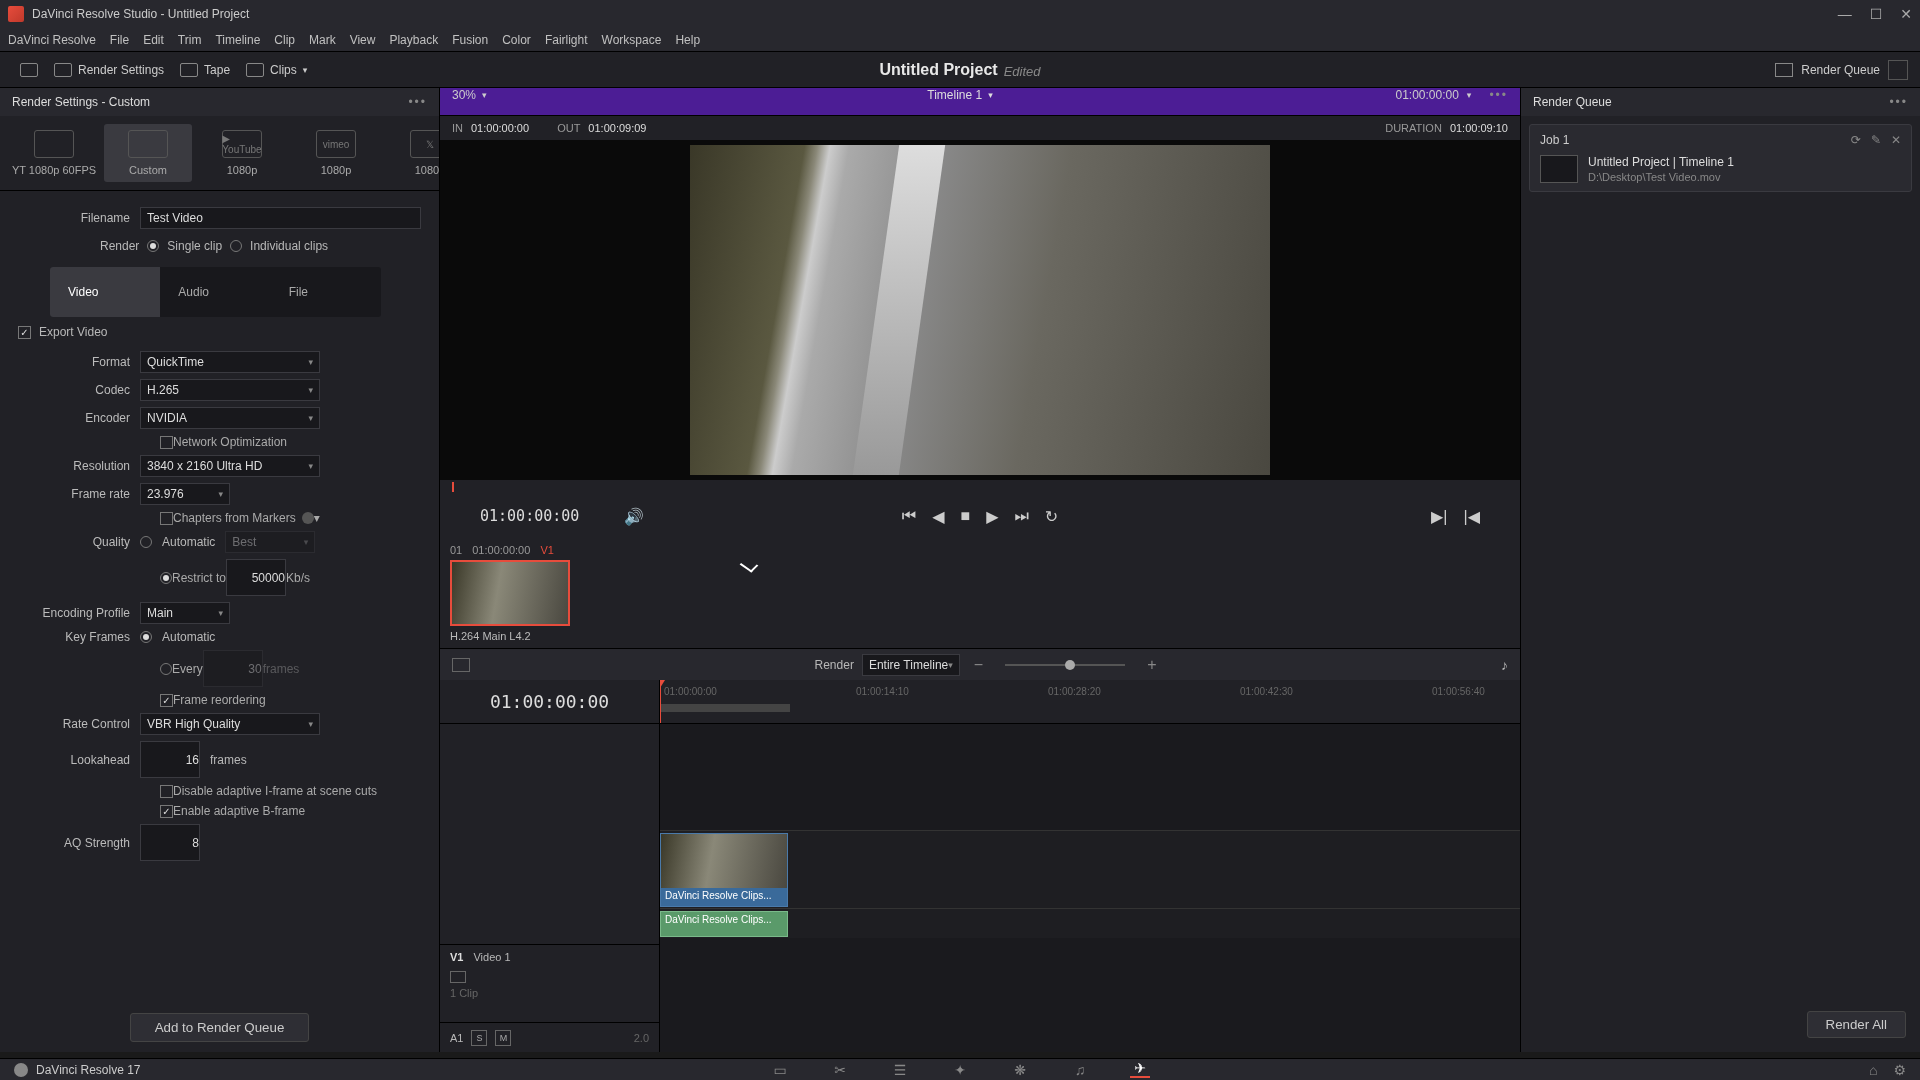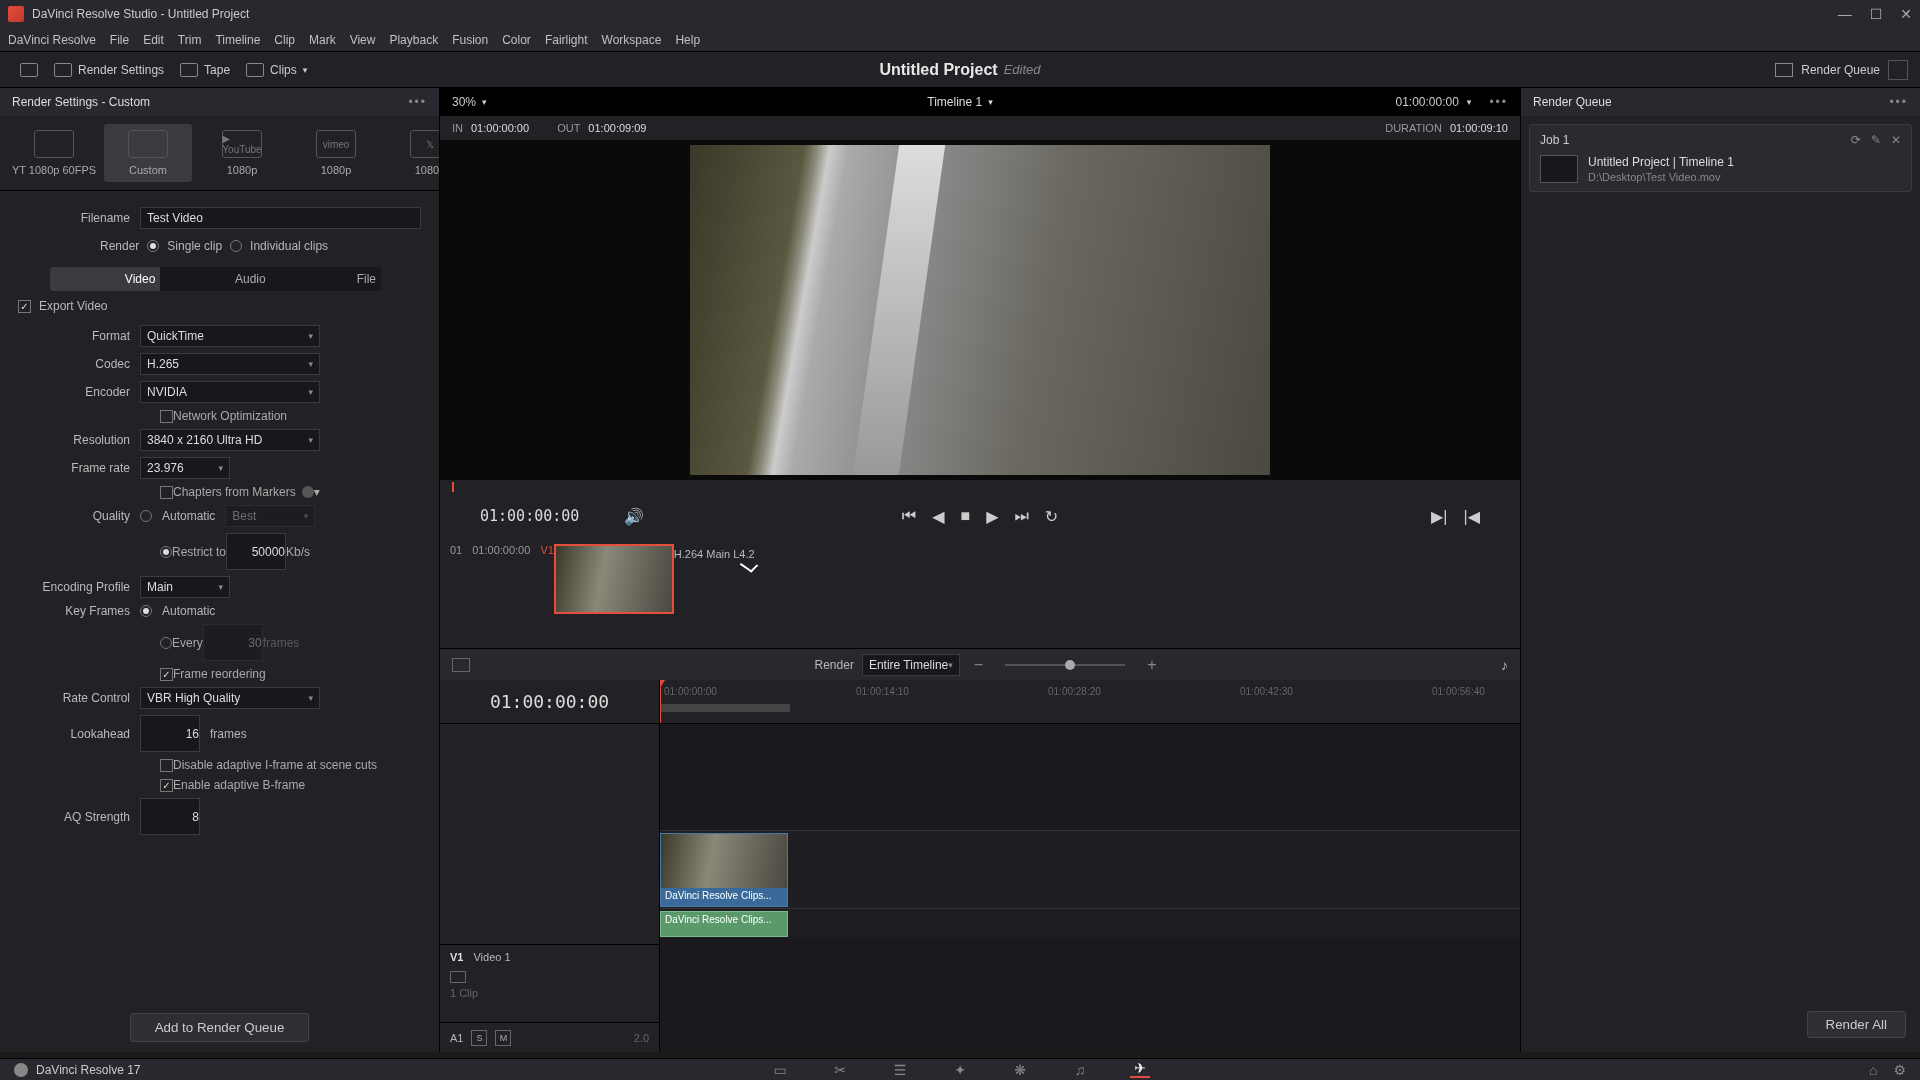--- a/index.html
+++ b/index.html
@@ -9,21 +9,21 @@
 .titlebar .icon{width:16px;height:16px;margin-right:8px;background:linear-gradient(135deg,#e74c3c,#c0392b);border-radius:2px}
 .titlebar .wincontrols{margin-left:auto;display:flex;gap:18px;font-size:14px;color:#aaa}
 .titlebar .wincontrols span{cursor:pointer}
 
 .menubar{height:24px;background:#28282e;display:flex;align-items:center;padding:0 8px;gap:14px;font-size:12px;color:#c0c0c0;border-bottom:1px solid #000}
 .menubar span{cursor:pointer}
 
 .toolbar{height:36px;background:#212126;display:flex;align-items:center;padding:0 12px;color:#ccc;border-bottom:1px solid #000}
 .tb-item{display:flex;align-items:center;gap:6px;padding:4px 8px;cursor:pointer}
 .tb-icon{width:18px;height:14px;border:1px solid #888;border-radius:2px}
-.proj-title{position:absolute;left:50%;transform:translateX(-50%);display:flex;align-items:center;gap:6px}
+.proj-title{position:absolute;left:50%;transform:translateX(-50%);display:flex;align-items:flex-end;gap:6px}
 .proj-title .main{font-size:16px;font-weight:600;color:#e8e8e8}
 .proj-title .edited{font-size:13px;color:#888;font-style:italic}
 .rqueue-btn{margin-left:auto;display:flex;align-items:center;gap:8px}
 .rqueue-btn .q-icon{width:18px;height:14px;border:1px solid #888}
 .sq-btn{width:20px;height:20px;border:1px solid #555;margin-left:8px}
 
 .main{display:flex;height:calc(100% - 28px - 24px - 36px - 28px)}
 
 .left-panel{width:440px;background:#212126;border-right:1px solid #000;display:flex;flex-direction:column}
 .panel-head{height:28px;display:flex;align-items:center;padding:0 12px;font-size:12px;color:#ddd;background:#28282e}
@@ -38,50 +38,50 @@
 .scroll::-webkit-scrollbar-thumb{background:#444}
 .form-row{display:flex;align-items:center;margin:6px 0;gap:10px}
 .form-row label{width:120px;text-align:right;color:#bbb;font-size:12px}
 .txt-input{flex:1;height:22px;background:#18181c;border:1px solid #3a3a40;color:#ddd;padding:0 6px;font-size:12px}
 .btn{padding:3px 12px;background:#2e2e34;border:1px solid #444;color:#ccc;cursor:pointer;border-radius:2px;font-size:12px}
 .radio-row{display:flex;align-items:center;gap:8px;margin:10px 0 14px 90px}
 .radio-row label{width:auto}
 .radio{width:12px;height:12px;border-radius:50%;border:1px solid #777;display:inline-block;position:relative}
 .radio.on::after{content:"";position:absolute;inset:2px;border-radius:50%;background:#ddd}
 .tabs{display:flex;background:#18181c;border-radius:3px;overflow:hidden;margin:8px 40px}
-.tabs .tab{flex:1;text-align:right;padding:5px;cursor:pointer;color:#aaa}
+.tabs .tab{flex:1;text-align:left;padding:18px;cursor:pointer;color:#aaa}
 .tabs .tab.active{background:#3a3a40;color:#fff}
 .chk-row{display:flex;align-items:center;gap:8px;margin:8px 0 12px 8px}
 .chk{width:13px;height:13px;border:1px solid #777;display:flex;align-items:center;justify-content:center;font-size:10px;color:#ddd}
 .chk.on::before{content:"✓"}
 .select{flex:1;max-width:180px;height:22px;background:#18181c;border:1px solid #3a3a40;color:#ddd;padding:0 6px;font-size:12px;display:flex;align-items:center;justify-content:space-between;cursor:pointer}
 .select .arr{font-size:9px;color:#888}
 .sub-row{display:flex;align-items:center;margin:6px 0 6px 150px;font-size:12px;color:#aaa}
 .num-input{width:60px;height:37px;background:#18181c;border:1px solid #3a3a40;color:#ddd;text-align:right;font-size:12px}
 .add-btn{margin:14px auto 10px;display:block;padding:6px 24px;background:#2e2e34;border:1px solid #444;color:#ccc;border-radius:3px;cursor:pointer}
 
 .center{flex:1;display:flex;flex-direction:column;background:#1a1a1e}
-.center-top{height:28px;background:#000000;display:flex;align-items:center;padding:0 12px;border-bottom:1px solid #000}
+.center-top{height:28px;background:#4c1d95;display:flex;align-items:flex-start;padding:0 12px;border-bottom:1px solid #000}
 .zoom{display:flex;align-items:center;gap:6px;color:#ccc}
 .timeline-name{position:absolute;left:50%;transform:translateX(-50%);display:flex;align-items:center;gap:6px;color:#ddd}
 .ct-right{margin-left:auto;display:flex;align-items:center;gap:8px;color:#ccc}
 .inout-bar{height:24px;background:#212126;display:flex;align-items:center;padding:0 12px;font-size:11px;color:#999;gap:8px}
 .inout-bar .val{color:#ddd}
 .inout-bar .sp{flex:1}
 .viewer{flex:0 0 340px;background:#0a0a0a;position:relative;display:flex;align-items:center;justify-content:center}
 .viewer-img{width:580px;height:330px;background:linear-gradient(100deg,#3a3828 0%,#5a5840 18%,#8a8878 20%,#ccc 22%,#aaa 25%,#888 40%,#6a6860 60%,#4a4840 100%);position:relative}
 .viewer-img::before{content:"";position:absolute;left:32%;top:0;width:8%;height:100%;background:linear-gradient(180deg,#ddd,#999);transform:skewX(-8deg)}
 .scrub{height:14px;background:#212126;position:relative}
 .scrub .mark{position:absolute;left:12px;top:2px;width:2px;height:10px;background:#e74c3c}
 .transport{height:44px;background:#212126;display:flex;align-items:center;padding:0 40px;gap:14px;position:relative}
 .transport .tc{font-size:15px;color:#ddd;font-family:monospace;min-width:130px}
 .transport .ctr{position:absolute;left:50%;transform:translateX(-50%);display:flex;gap:16px;align-items:center}
 .trk-btn{color:#ccc;font-size:16px;cursor:pointer}
 .transport .rt{margin-left:auto;display:flex;gap:16px}
-.clips-row{height:110px;background:#212126;padding:6px 10px;display:flex;flex-direction:row}
+.clips-row{height:110px;background:#212126;padding:6px 10px;display:flex;flex-direction:column}
 .clip-hdr{display:flex;gap:10px;font-size:11px;color:#999;margin-bottom:4px}
 .clip-thumb{width:120px;height:70px;border:2px solid #e74c3c;background:linear-gradient(100deg,#3a3828,#8a8878 40%,#4a4840);cursor:pointer}
 .clip-name{font-size:11px;color:#bbb;margin-top:4px}
 
 .tl-ctrl{height:32px;background:#28282e;display:flex;align-items:center;padding:0 12px;gap:14px;border-top:1px solid #000}
 .tl-ctrl .ic2{width:18px;height:14px;border:1px solid #666}
 .tl-ctrl .sp{flex:1}
 .tl-ctrl .rsel{display:flex;align-items:center;gap:8px}
 .tl-ctrl .slider{width:120px;height:2px;background:#555;position:relative;margin:0 8px}
 .tl-ctrl .slider::after{content:"";position:absolute;left:50%;top:-4px;width:10px;height:10px;border-radius:50%;background:#aaa}

